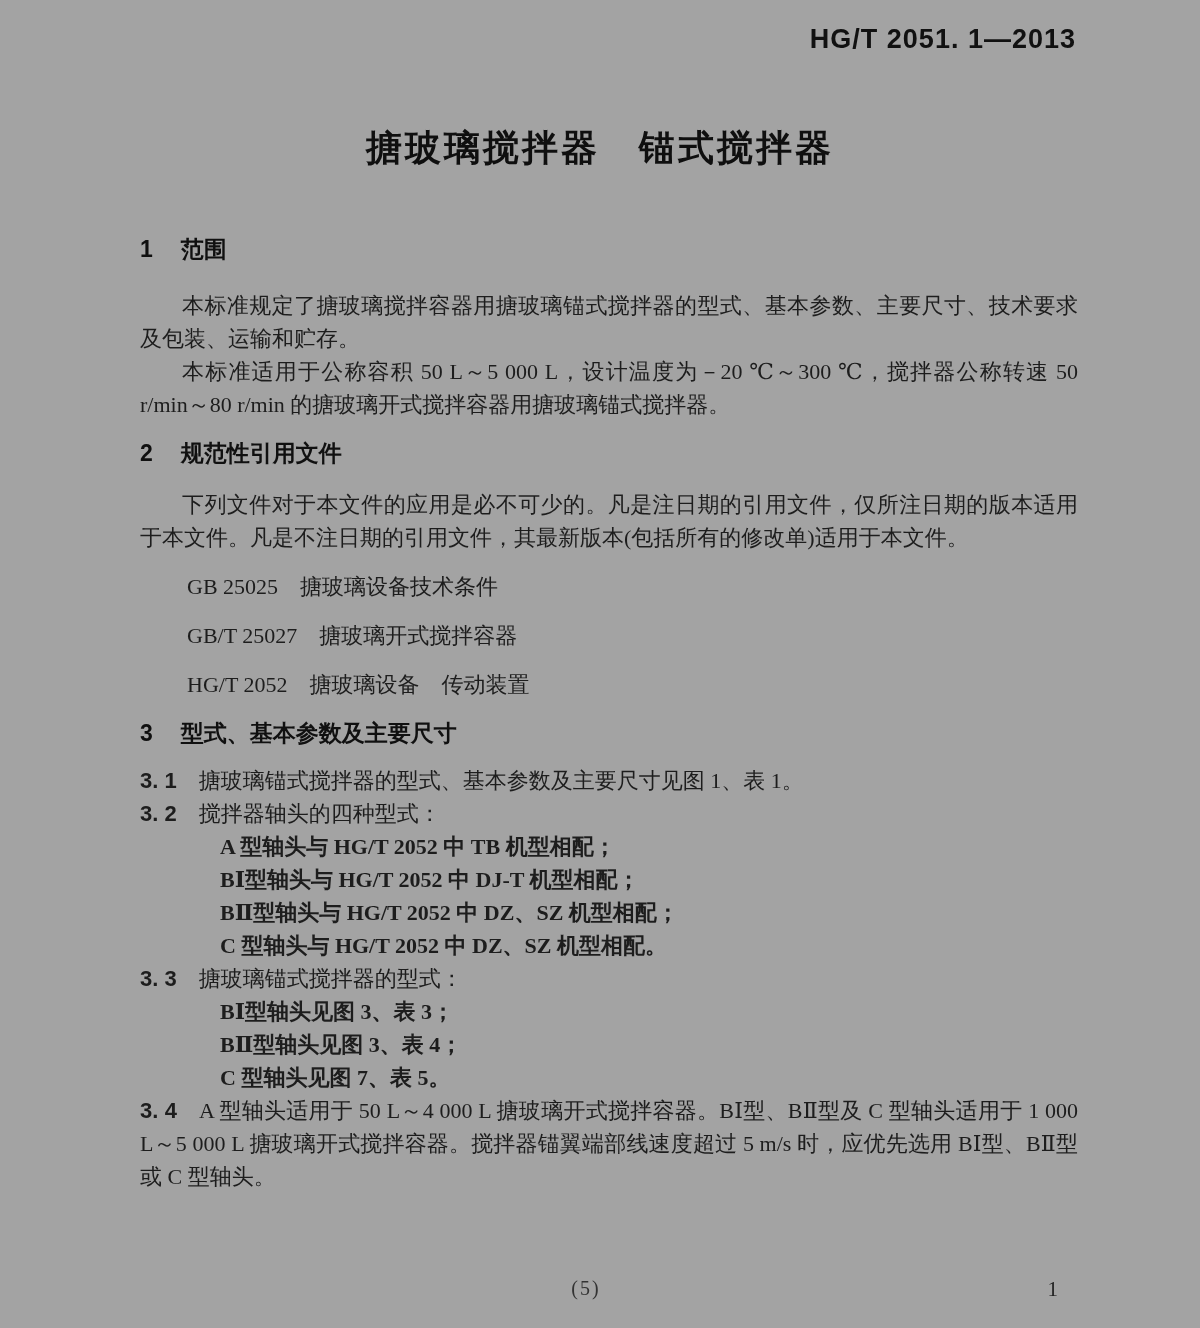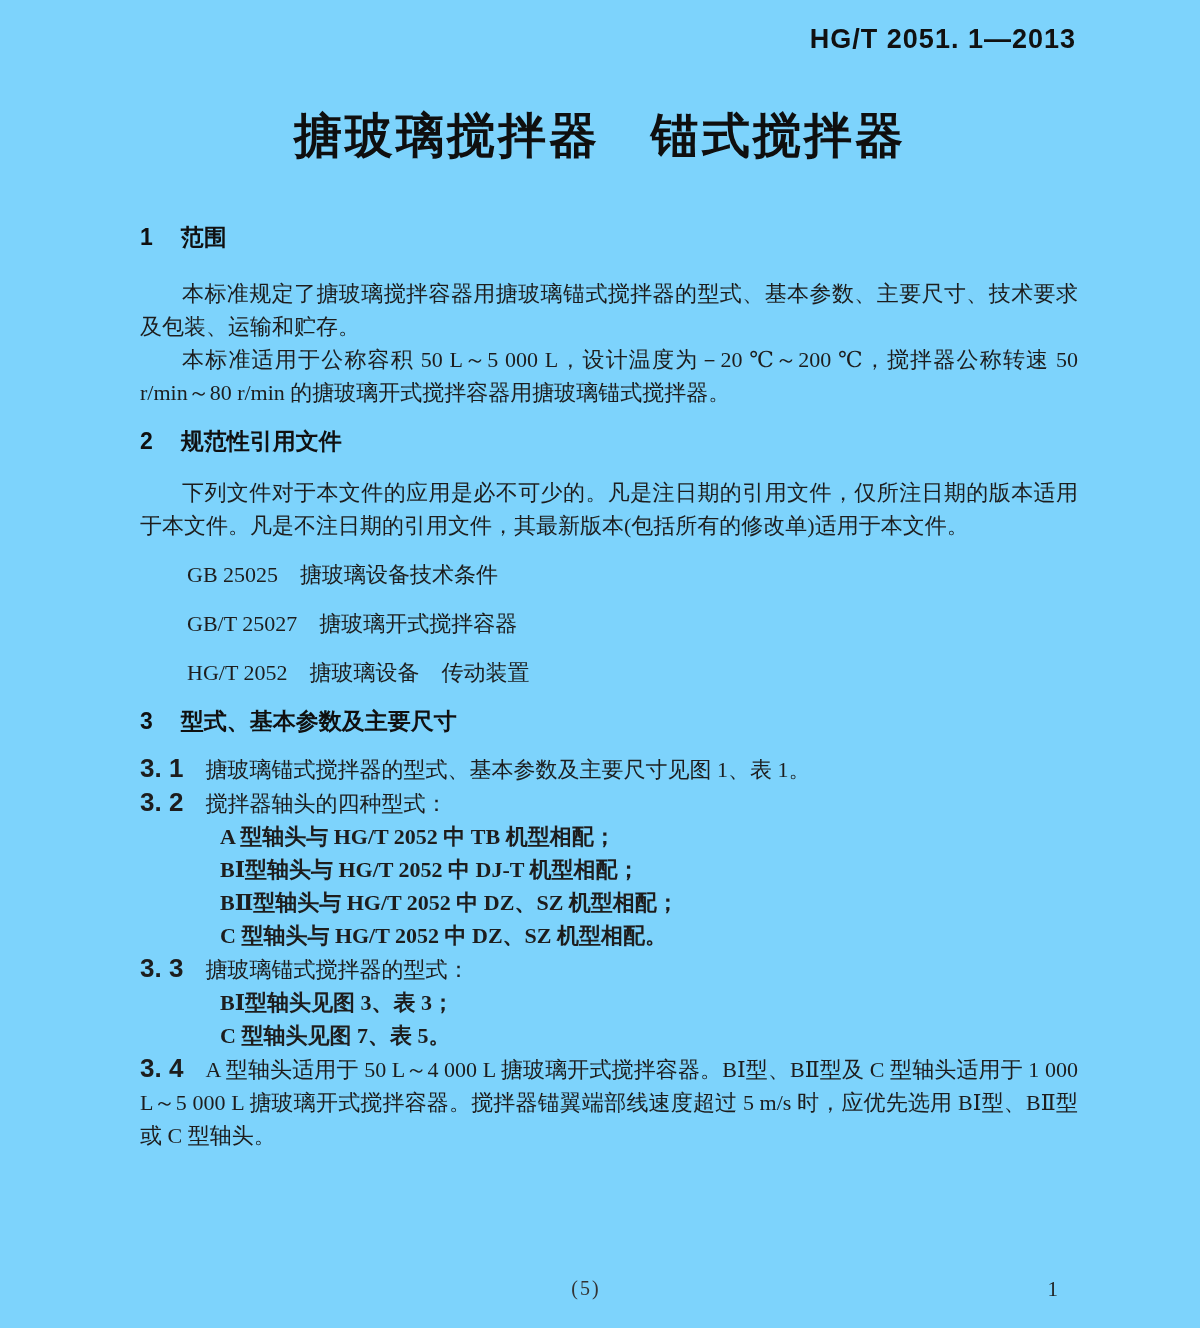--- a/index.html
+++ b/index.html
@@ -1,47 +1,47 @@
 <!DOCTYPE html>
 <html><head>
 <meta charset="utf-8">
 <style>
   html, body { margin: 0; padding: 0; background: #ffffff; }
 
   .page {
     position: relative;
     width: 1200px;
     height: 1328px;
-    background: #7dd3fc;
+    background: #a3a3a3;
     color: #1d1d1d;
     font-family: "Liberation Serif", "DejaVu Serif", serif;
     overflow: hidden;
     box-sizing: border-box;
   }
 
   
   .doc-number {
     position: absolute;
     top: 24px;
     right: 124px;
     font-family: "Liberation Sans", "DejaVu Sans", sans-serif;
     font-weight: bold;
     font-size: 27px;
     letter-spacing: 1px;
     color: #111;
   }
 
   
   .title {
-    margin: 0;
+    margin: 12px;
     padding-top: 112px;
     text-align: center;
     font-family: "Liberation Sans", "DejaVu Sans", sans-serif;
     font-weight: bold;
-    font-size: 48px;
+    font-size: 36px;
     line-height: 48px;
     letter-spacing: 3px;
     color: #0f0f0f;
   }
 
   .content {
     margin: 0 122px 0 140px;
     font-size: 22px;
     line-height: 33px;
     text-align: justify;
@@ -65,21 +65,21 @@
   .sec-3 { margin-top: 17px; margin-bottom: 16px; }
 
   .para { margin: 0; text-indent: 42px; }
 
   .ref { margin: 17px; line-height: 32px; padding-left: 30px; }
 
   .clause { margin: 0; }
   .cnum {
     font-family: "Liberation Sans", "DejaVu Sans", sans-serif;
     font-weight: bold;
-    font-size: 26px;
+    font-size: 22px;
     margin-right: 22px;
     white-space: nowrap;
   }
   .item { margin: 0; padding-left: 80px; font-weight: bold; }
 
   .footer-folio {
     position: absolute;
     bottom: 28px;
     left: 0;
     width: 100%;
@@ -106,21 +106,21 @@
 
   <h1 class="title">搪玻璃搅拌器　锚式搅拌器</h1>
 
   <div class="content">
 
     <h2 class="sec sec-1">
       <span>1</span>
       <span>范围</span>
     </h2>
     <p class="para">本标准规定了搪玻璃搅拌容器用搪玻璃锚式搅拌器的型式、基本参数、主要尺寸、技术要求及包装、运输和贮存。</p>
-    <p class="para">本标准适用于公称容积 50 L～5 000 L，设计温度为－20 ℃～200 ℃，搅拌器公称转速 50 r/min～80 r/min 的搪玻璃开式搅拌容器用搪玻璃锚式搅拌器。</p>
+    <p class="para">本标准适用于公称容积 50 L～5 000 L，设计温度为－20 ℃～300 ℃，搅拌器公称转速 50 r/min～80 r/min 的搪玻璃开式搅拌容器用搪玻璃锚式搅拌器。</p>
 
     <h2 class="sec sec-2">
       <span>2</span>
       <span>规范性引用文件</span>
     </h2>
     <p class="para">下列文件对于本文件的应用是必不可少的。凡是注日期的引用文件，仅所注日期的版本适用于本文件。凡是不注日期的引用文件，其最新版本(包括所有的修改单)适用于本文件。</p>
     <p class="ref">GB 25025　搪玻璃设备技术条件</p>
     <p class="ref">GB/T 25027　搪玻璃开式搅拌容器</p>
     <p class="ref">HG/T 2052　搪玻璃设备　传动装置</p>
 
@@ -132,20 +132,21 @@
     <p class="clause"><span class="cnum">3. 1</span><span>搪玻璃锚式搅拌器的型式、基本参数及主要尺寸见图 1、表 1。</span></p>
 
     <p class="clause"><span class="cnum">3. 2</span><span>搅拌器轴头的四种型式：</span></p>
     <p class="item">A 型轴头与 HG/T 2052 中 TB 机型相配；</p>
     <p class="item">BⅠ型轴头与 HG/T 2052 中 DJ-T 机型相配；</p>
     <p class="item">BⅡ型轴头与 HG/T 2052 中 DZ、SZ 机型相配；</p>
     <p class="item">C 型轴头与 HG/T 2052 中 DZ、SZ 机型相配。</p>
 
     <p class="clause"><span class="cnum">3. 3</span><span>搪玻璃锚式搅拌器的型式：</span></p>
     <p class="item">BⅠ型轴头见图 3、表 3；</p>
+    <p class="item">BⅡ型轴头见图 3、表 4；</p>
     <p class="item">C 型轴头见图 7、表 5。</p>
 
     <p class="clause"><span class="cnum">3. 4</span><span>A 型轴头适用于 50 L～4 000 L 搪玻璃开式搅拌容器。BⅠ型、BⅡ型及 C 型轴头适用于 1 000 L～5 000 L 搪玻璃开式搅拌容器。搅拌器锚翼端部线速度超过 5 m/s 时，应优先选用 BⅠ型、BⅡ型或 C 型轴头。</span></p>
 
   </div>
 
   <div class="footer-folio">(5)</div>
 
   <div class="footer-page">1</div>
 

